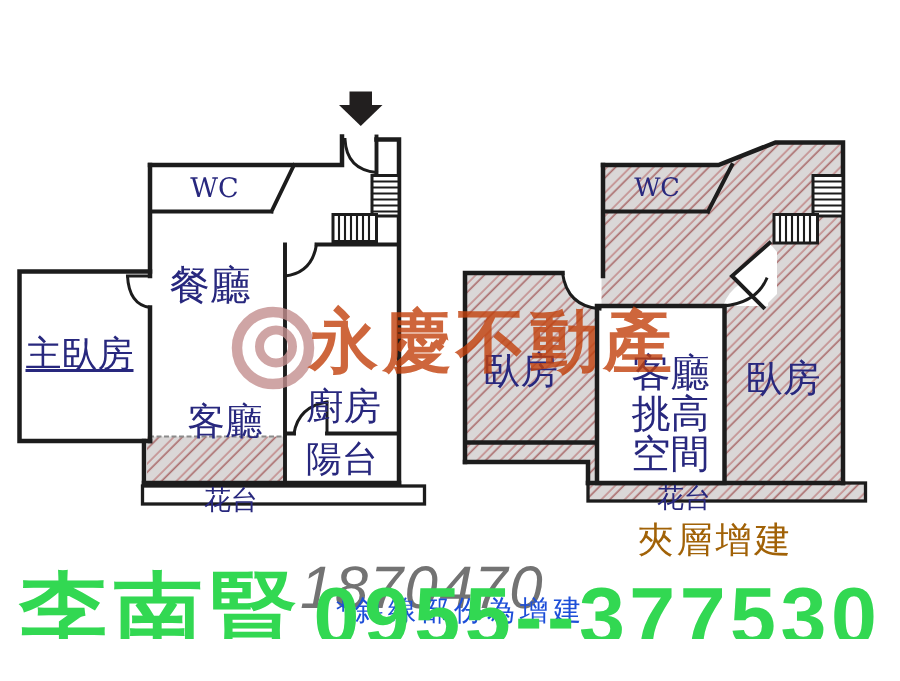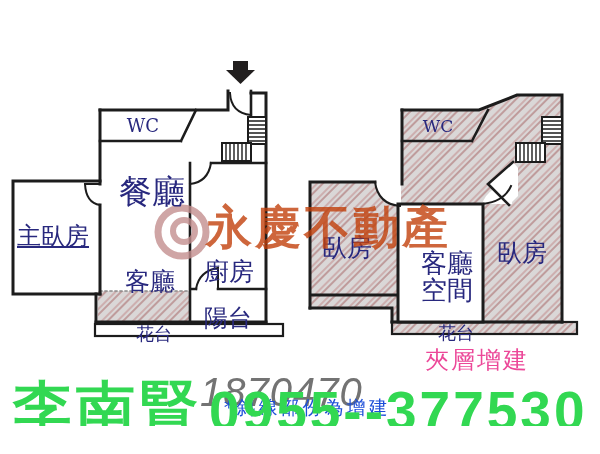--- a/index.html
+++ b/index.html
@@ -32,21 +32,21 @@
     font-family:"DejaVu Sans","Liberation Sans",sans-serif;font-weight:bold;
     font-size:59px;line-height:1;color:#32d852;letter-spacing:4px;white-space:nowrap;
   }
   .agent-phone{
     position:absolute;left:209px;top:384px;z-index:6;
     font-family:"Liberation Sans","DejaVu Sans",sans-serif;font-weight:bold;
     font-size:55px;line-height:1;color:#32d852;letter-spacing:3px;white-space:nowrap;
   }
   .mezz-caption{
     position:absolute;left:477px;top:360px;transform:translate(-50%,-50%);z-index:3;
-    font-size:24px;color:#ec4899;letter-spacing:2px;white-space:nowrap;
+    font-size:24px;color:#a16207;letter-spacing:2px;white-space:nowrap;
     font-family:"DejaVu Serif","Liberation Serif",serif;
   }
   .loft-lines{text-align:center;line-height:27px;}
 </style>
 </head>
 <body>
 
 <div id="canvas">
 
   <svg id="plans" width="600" height="454" viewBox="0 0 600 454">
@@ -132,32 +132,33 @@
       </g>
     </g>
 
     <g stroke="#c48f8f" fill="none" opacity="0.8">
       <circle cx="182" cy="232" r="24" stroke-width="7"></circle>
       <circle cx="184" cy="231" r="11" stroke-width="6"></circle>
     </g>
   </svg>
 
   <div class="roomlbl" style="left:143px;top:126px;font-size:18px;">WC</div>
-  <div class="roomlbl" style="left:152px;top:191px;font-size:33px;">餐廳</div>
+  <div class="roomlbl" style="left:140px;top:191px;font-size:27px;">餐廳</div>
   <div class="roomlbl" style="left:229px;top:227px;font-size:25px;margin-top:44px;">廚房</div>
   <div class="roomlbl" style="left:53px;top:236px;font-size:24px;text-decoration:underline;">主臥房</div>
   <div class="roomlbl" style="left:150px;top:281px;font-size:25px;">客廳</div>
-  <div class="roomlbl" style="left:228px;top:306px;font-size:24px;margin-top:12px;">陽台</div>
+  <div class="roomlbl" style="left:228px;top:306px;font-size:24px;">陽台</div>
   <div class="roomlbl" style="left:154px;top:334px;font-size:18px;">花台</div>
 
   <div class="roomlbl" style="left:438px;top:126px;font-size:17px;">WC</div>
   <div class="roomlbl" style="left:347px;top:247px;font-size:25px;">臥房</div>
   <div class="roomlbl" style="left:522px;top:252px;font-size:25px;">臥房</div>
   <div class="roomlbl loft-lines" style="left:447px;top:277px;font-size:26px;">
     <div>客廳</div>
+    <div>挑高</div>
     <div>空間</div>
   </div>
   <div class="roomlbl" style="left:456px;top:333px;font-size:18px;">花台</div>
   <div class="mezz-caption">夾層增建</div>
 
   <div class="wm-brand">永慶不動產</div>
   <div class="wm-number">1870470</div>
 
   <div class="hatch-note">*斜線部份為增建</div>
   <div class="agent-name">李南賢</div>

